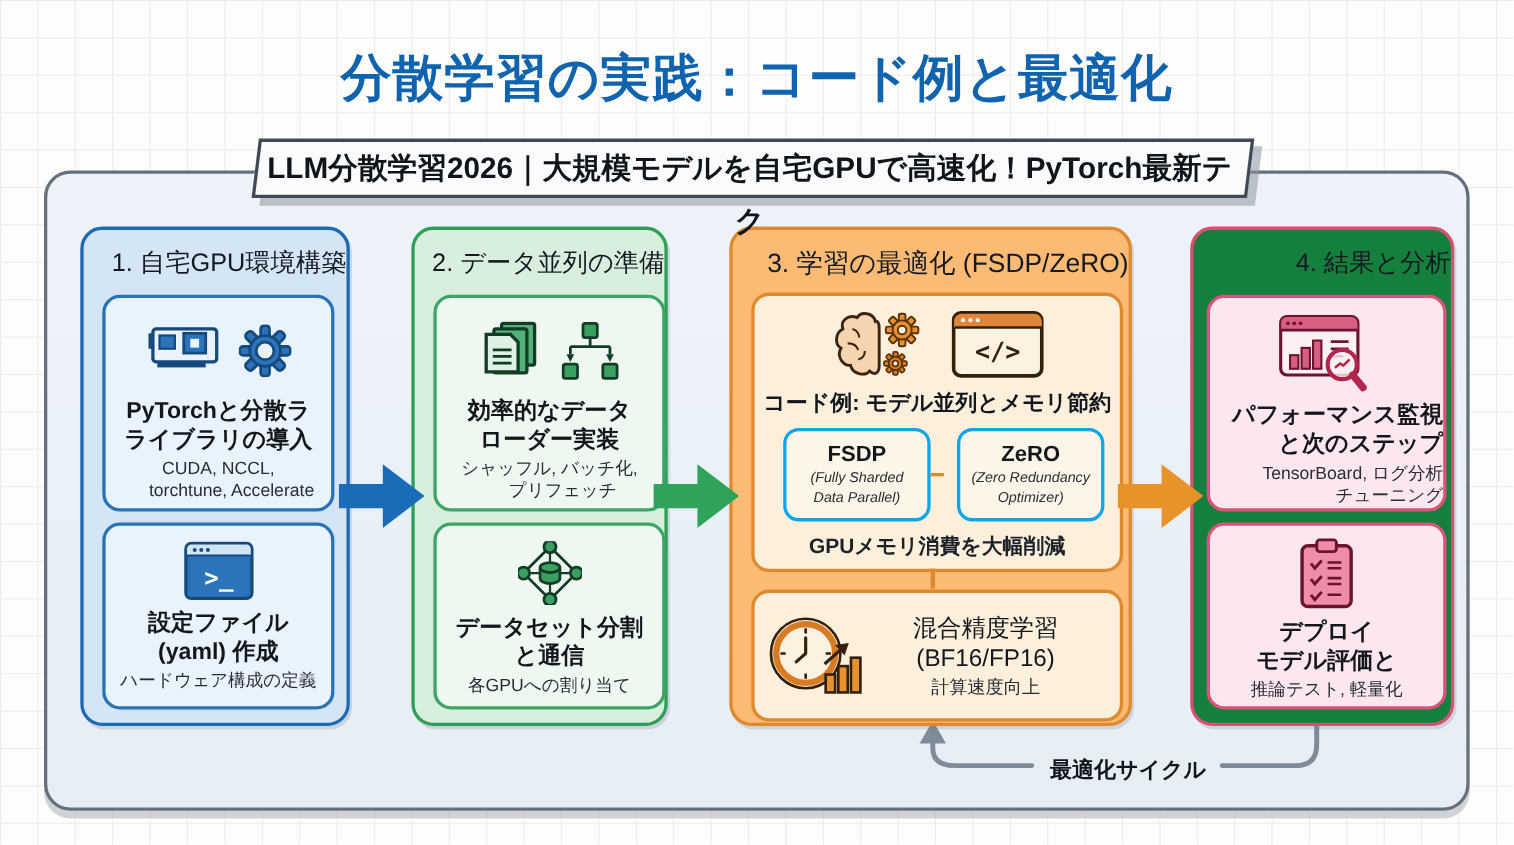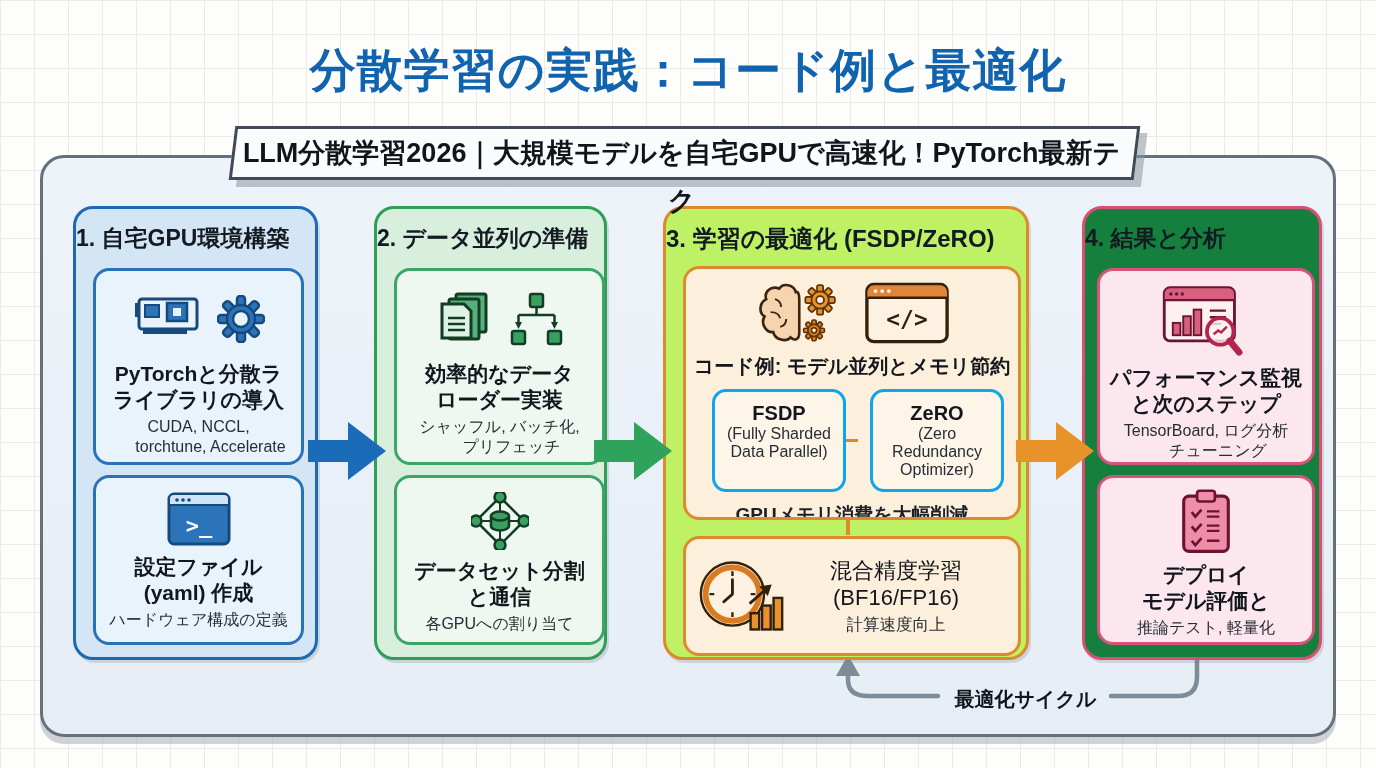--- a/index.html
+++ b/index.html
@@ -17,49 +17,49 @@
          color:#1063ae;letter-spacing:1px;margin-top:12px;}
   #banner{left:232px;top:126px;width:905px;height:54px;background:#f9fbfd;
           border:3px solid #3e4a57;transform:skewX(-7deg);
           box-shadow:8px 7px 0 rgba(140,150,160,.55);z-index:5;}
   #banner .btxt{transform:skewX(7deg);display:block;text-align:center;line-height:48px;
           font-size:27px;font-weight:bold;color:#10151b;}
   #panel{left:40px;top:155px;width:1296px;height:582px;border-radius:24px;
          background:linear-gradient(180deg,#eef3f9,#e6edf5);
          border:3px solid #64707e;box-shadow:0 7px 0 rgba(150,158,168,.45);}
   .col{border-radius:20px;border:3.5px solid;box-shadow:2px 3px 0 rgba(110,120,132,.22);z-index:2;}
-  .col-h{text-align:left;font-weight:bold;font-size:23px;margin-top:14px;color:#141a22;}
+  .col-h{text-align:right;font-weight:normal;font-size:23px;margin-top:14px;color:#141a22;}
   .card{border-radius:16px;border:3px solid;text-align:center;overflow:hidden;}
   .ic{display:flex;justify-content:center;align-items:center;gap:14px;margin-top:12px;height:72px;}
   .t{font-size:21px;line-height:26px;font-weight:bold;color:#13171d;margin-top:6px;}
   .t + .t{margin-top:0;}
   .s{font-size:16px;line-height:20px;color:#272d35;margin-top:4px;}
   .s + .s{margin-top:0;padding-left:24px;}
   
   #col1{left:73px;top:206px;width:245px;height:454px;background:#d4e6f6;border-color:#1d6ab4;}
   #col1 .card{background:#e9f3fc;border-color:#2a72b6;}
   #col2{left:374px;top:206px;width:233px;height:454px;background:#d9efde;border-color:#2f9e57;}
   #col2 .card{background:#eef8f1;border-color:#3aa565;}
-  #col3{left:663px;top:206px;width:366px;height:454px;background:#bef264;border-color:#dd8a2e;}
+  #col3{left:663px;top:206px;width:366px;height:454px;background:#fdba74;border-color:#dd8a2e;}
   #col3 .card{background:#fcefdb;border-color:#dd8a2e;}
   #col4{left:1082px;top:206px;width:240px;height:454px;background:#15803d;border-color:#d94f72;}
   #col4 .card{background:#fbe7ed;border-color:#d9537a;}
   
   .c1a{left:17px;top:59px;width:211px;height:197px;}
   .c1b{left:17px;top:266px;width:211px;height:170px;}
-  .c4a{left:12px;top:59px;width:218px;height:197px;}
+  .c4a{left:12px;top:59px;width:218px;height:197px;text-align:right;}
   .c4b{left:12px;top:266px;width:218px;height:170px;}
   .c3a{left:17px;top:57px;width:338px;height:254px;}
   .c3b{left:17px;top:327px;width:338px;height:120px;}
   #vlink{left:846px;top:517px;width:4px;height:18px;background:#dd8a2e;z-index:3;}
   .caption{font-size:20px;font-weight:bold;margin-top:4px;color:#13171d;}
   .fz-row{display:flex;align-items:stretch;margin:9px 14px 0;}
   .fz{flex:1;border:3px solid #0ea5e9;border-radius:14px;background:#fdf5e7;padding:10px 2px;margin-left:12px;}
   .fz-name{font-size:20px;font-weight:bold;color:#13171d;}
-  .fz-d{font-size:16px;line-height:18px;color:#272d35;}
+  .fz-d{font-size:13px;line-height:18px;color:#272d35;font-style:italic;}
   .linkbar{width:12px;height:3px;background:#dd8a2e;align-self:center;flex:0 0 auto;}
   .note{font-size:19px;font-weight:600;margin-top:10px;color:#1c2128;}
   .prec{display:flex;align-items:center;height:100%;padding:0 12px;}
   .prec-text{flex:1;text-align:center;}
   .pt{font-size:22px;line-height:27px;font-weight:normal;color:#13171d;}
   .ps{font-size:16.5px;margin-top:3px;color:#272d35;}
   .flow{top:420px;z-index:4;}
   #loop-label{left:938px;top:686px;width:175px;text-align:center;
               font-size:20px;font-weight:bold;color:#10151b;z-index:3;}
 </style>

